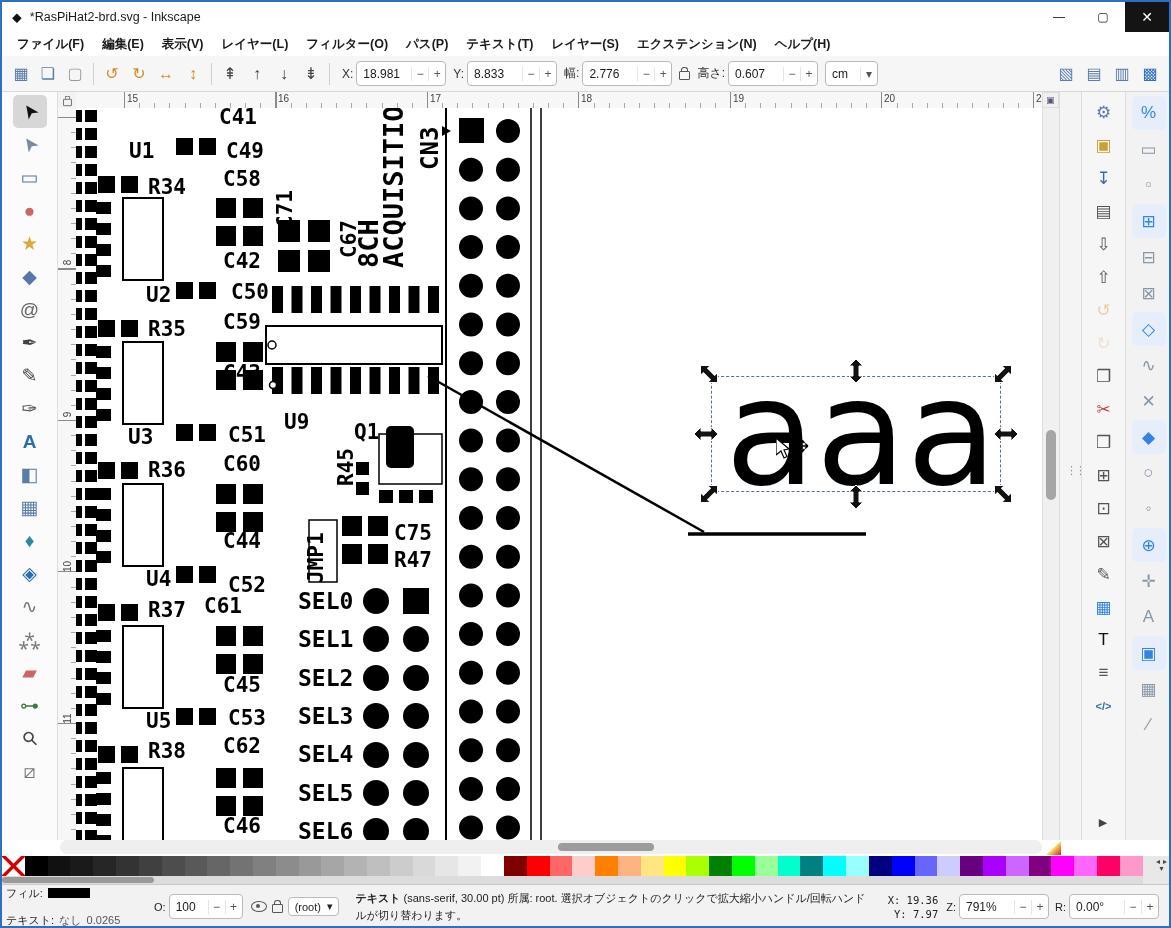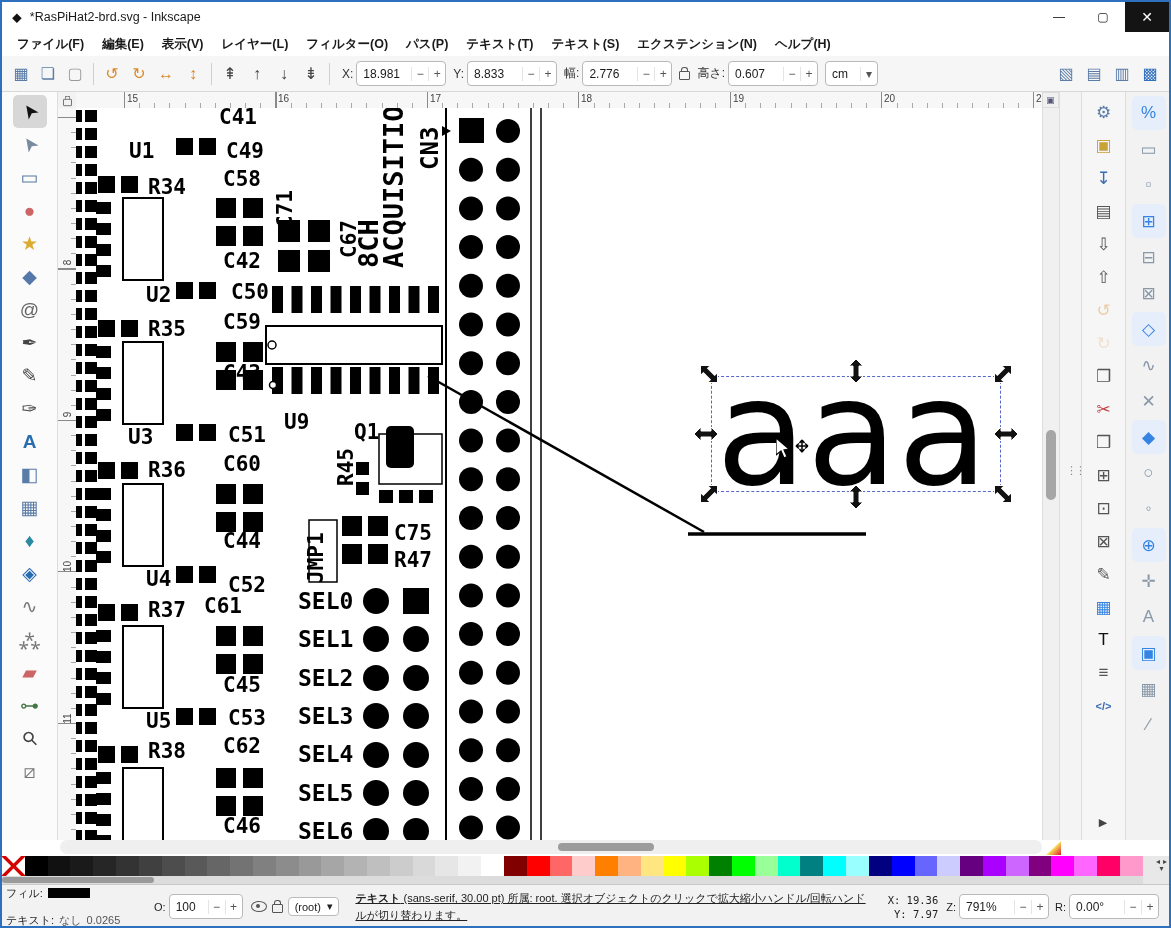--- a/index.html
+++ b/index.html
@@ -42,21 +42,21 @@
   .vruler{position:absolute;left:56px;top:16px;width:18px;height:732px;background:#f7f7f7;border-right:1px solid #b5b5b5;
     background-image:repeating-linear-gradient(to bottom,#8a8a8a 0 1px,transparent 1px 151.5px),
                      repeating-linear-gradient(to bottom,#a8a8a8 0 1px,transparent 1px 15.15px);
     background-size:100% 100%,5px 100%;background-position:0 9px,13px 9px;background-repeat:no-repeat,no-repeat;}
   .vr-num{position:absolute;left:1px;width:16px;text-align:center;font-size:10px;color:#444;transform:rotate(-90deg);}
   .canvas{position:absolute;left:74px;top:16px;width:966px;height:732px;background:#fff;overflow:hidden;}
   #pcb{position:absolute;left:0;top:0;}
   #pcb text{font-family:"DejaVu Sans Mono",monospace;font-weight:bold;}
   
   .selection{position:absolute;left:635px;top:268px;width:288px;height:114px;border:1.5px dashed #5566cc;}
-  .big-text{position:absolute;left:4px;top:-18px;font-family:"DejaVu Sans",sans-serif;font-size:148px;line-height:1;color:#000;white-space:nowrap;}
+  .big-text{position:absolute;left:13px;top:-18px;font-family:"DejaVu Sans",sans-serif;font-size:148px;line-height:1;color:#000;white-space:nowrap;}
   .handle{position:absolute;width:26px;height:26px;}
   .handle svg{width:26px;height:26px;}
   .handle path{fill:#111;stroke:#fff;stroke-width:1;}
   .h-nw{left:-16px;top:-16px;transform:rotate(45deg);}
   .h-n{left:50%;margin-left:-13px;top:-19px;transform:rotate(90deg);}
   .h-ne{right:-16px;top:-16px;transform:rotate(-45deg);}
   .h-e{right:-19px;top:50%;margin-top:-13px;}
   .h-se{right:-16px;bottom:-16px;transform:rotate(45deg);}
   .h-s{left:50%;margin-left:-13px;bottom:-19px;transform:rotate(90deg);}
   .h-sw{left:-16px;bottom:-16px;transform:rotate(-45deg);}
@@ -96,21 +96,21 @@
   .fill-swatch{width:42px;height:10px;background:#000;display:inline-block;}
   .muted{color:#555;}
   .opacity{display:flex;align-items:center;gap:3px;margin:0 8px;}
   .opacity .spin .val{min-width:26px;}
   .layerbox{display:flex;align-items:center;gap:5px;margin-right:8px;}
   .layer-select{border:1px solid #bbb;background:#fff;border-radius:4px;padding:2px 6px;display:flex;gap:6px;align-items:center;}
   .i-eye{width:14px;height:9px;border:1px solid #555;border-radius:50%;position:relative;display:inline-block;}
   .i-eye::after{content:'';position:absolute;left:4px;top:2px;width:4px;height:4px;border-radius:50%;background:#555;}
   .i-lock{width:9px;height:7px;border:1px solid #555;border-radius:1px;position:relative;display:inline-block;margin-top:4px;}
   .i-lock::before{content:'';position:absolute;left:1px;top:-5px;width:5px;height:4px;border:1px solid #555;border-bottom:none;border-radius:3px 3px 0 0;}
-  .message{flex:1;line-height:1.5;padding:0 8px;overflow:hidden;max-height:38px;text-decoration:underline;}
+  .message{flex:1;line-height:1.5;padding:0 8px;overflow:hidden;max-height:38px;}
   .coords{display:flex;flex-direction:column;align-items:flex-end;font-family:"DejaVu Sans Mono",monospace;font-size:10.5px;gap:2px;margin-right:8px;min-width:62px;}
   .zr{display:flex;align-items:center;gap:3px;margin-right:6px;}
 </style>
 </head>
 <body>
 
 <div class="window">
 
   <div class="titlebar">
     <span class="app-icon">⬥</span>
@@ -123,21 +123,21 @@
   </div>
 
   <div class="menubar">
       <div class="menu-item">ファイル(F)</div>
       <div class="menu-item">編集(E)</div>
       <div class="menu-item">表示(V)</div>
       <div class="menu-item">レイヤー(L)</div>
       <div class="menu-item">フィルター(O)</div>
       <div class="menu-item">パス(P)</div>
       <div class="menu-item">テキスト(T)</div>
-      <div class="menu-item">テキスト(S)</div>
+      <div class="menu-item">レイヤー(S)</div>
       <div class="menu-item">エクステンション(N)</div>
       <div class="menu-item">ヘルプ(H)</div>
     </div>
 
   <div class="toolbar">
     <div class="tb-group">
         <div class="tb-btn" style="color: rgb(90, 124, 166);">▦</div>
         <div class="tb-btn" style="color: rgb(90, 124, 166);">❏</div>
         <div class="tb-btn" style="color: rgb(153, 153, 153);">▢</div>
       </div>

